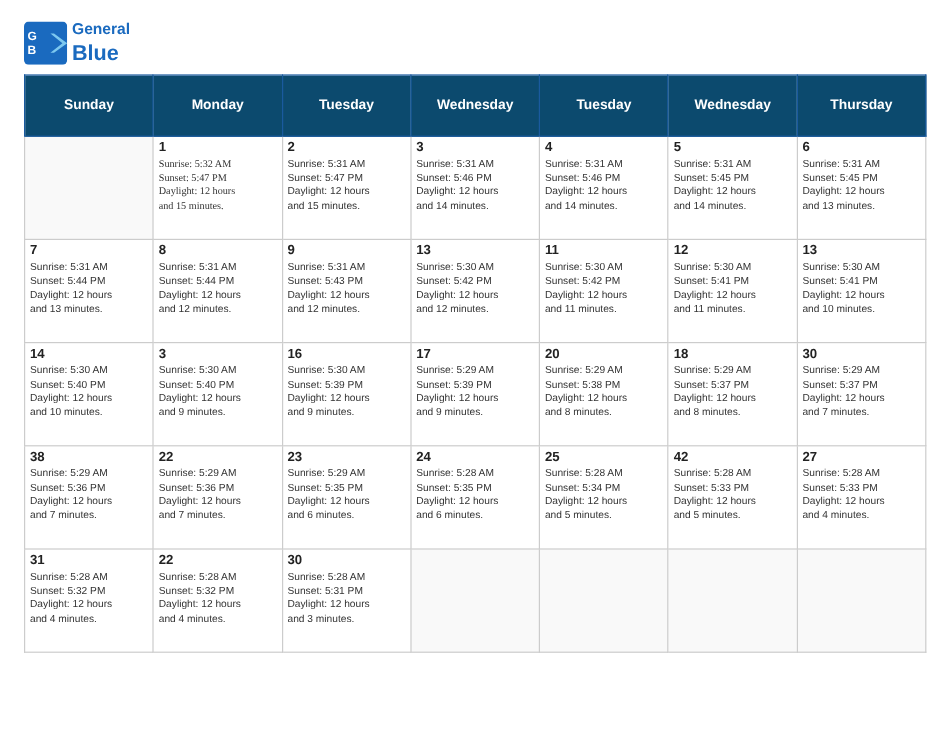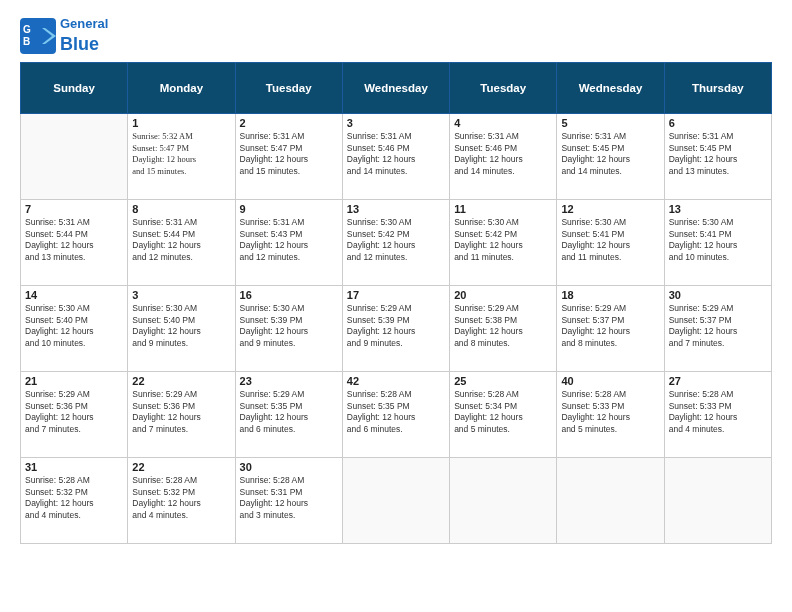--- a/index.html
+++ b/index.html
@@ -259,56 +259,56 @@
           <td>
             <span class="day-num">30</span>
             <div class="day-info" style="white-space: pre-line;">Sunrise: 5:29 AM
 Sunset: 5:37 PM
 Daylight: 12 hours
 and 7 minutes.</div>
           </td>
         </tr>
         <tr>
           <td>
-            <span class="day-num">21</span>
+            <span class="day-num">38</span>
             <div class="day-info" style="white-space: pre-line;">Sunrise: 5:29 AM
 Sunset: 5:36 PM
 Daylight: 12 hours
 and 7 minutes.</div>
           </td>
           <td>
             <span class="day-num">22</span>
             <div class="day-info" style="white-space: pre-line;">Sunrise: 5:29 AM
 Sunset: 5:36 PM
 Daylight: 12 hours
 and 7 minutes.</div>
           </td>
           <td>
             <span class="day-num">23</span>
             <div class="day-info" style="white-space: pre-line;">Sunrise: 5:29 AM
 Sunset: 5:35 PM
 Daylight: 12 hours
 and 6 minutes.</div>
           </td>
           <td>
+            <span class="day-num">24</span>
+            <div class="day-info" style="white-space: pre-line;">Sunrise: 5:28 AM
+Sunset: 5:35 PM
+Daylight: 12 hours
+and 6 minutes.</div>
+          </td>
+          <td>
+            <span class="day-num">25</span>
+            <div class="day-info" style="white-space: pre-line;">Sunrise: 5:28 AM
+Sunset: 5:34 PM
+Daylight: 12 hours
+and 5 minutes.</div>
+          </td>
+          <td>
             <span class="day-num">42</span>
-            <div class="day-info" style="white-space: pre-line;">Sunrise: 5:28 AM
-Sunset: 5:35 PM
-Daylight: 12 hours
-and 6 minutes.</div>
-          </td>
-          <td>
-            <span class="day-num">25</span>
-            <div class="day-info" style="white-space: pre-line;">Sunrise: 5:28 AM
-Sunset: 5:34 PM
-Daylight: 12 hours
-and 5 minutes.</div>
-          </td>
-          <td>
-            <span class="day-num">40</span>
             <div class="day-info" style="white-space: pre-line;">Sunrise: 5:28 AM
 Sunset: 5:33 PM
 Daylight: 12 hours
 and 5 minutes.</div>
           </td>
           <td>
             <span class="day-num">27</span>
             <div class="day-info" style="white-space: pre-line;">Sunrise: 5:28 AM
 Sunset: 5:33 PM
 Daylight: 12 hours

